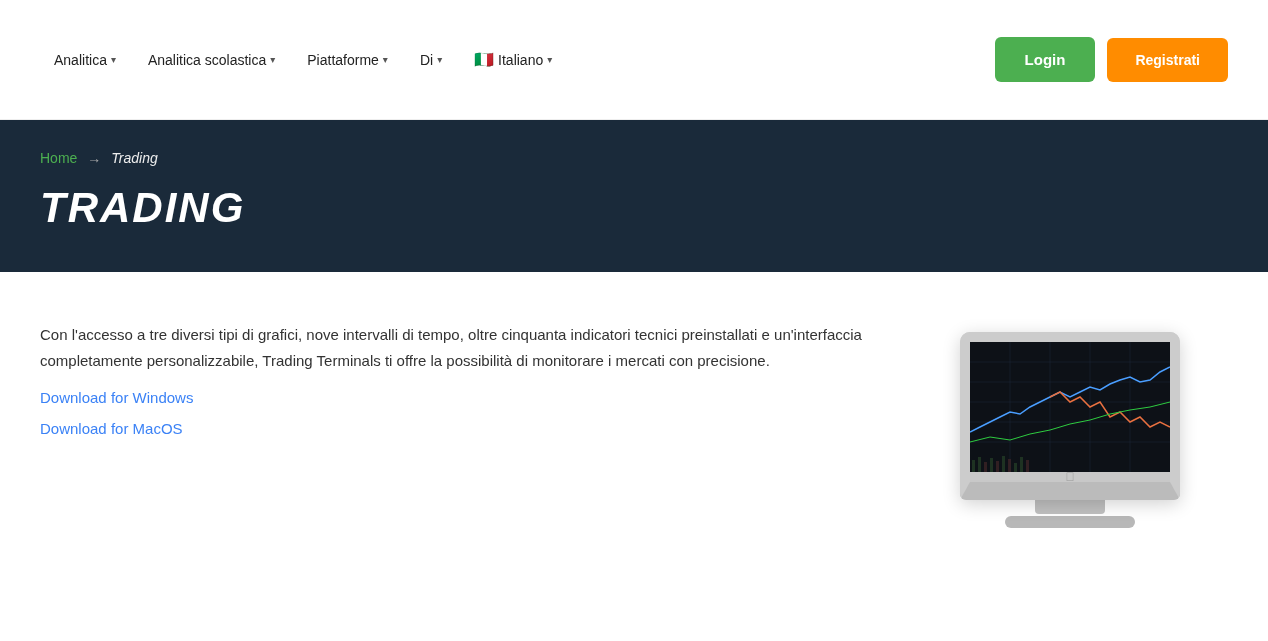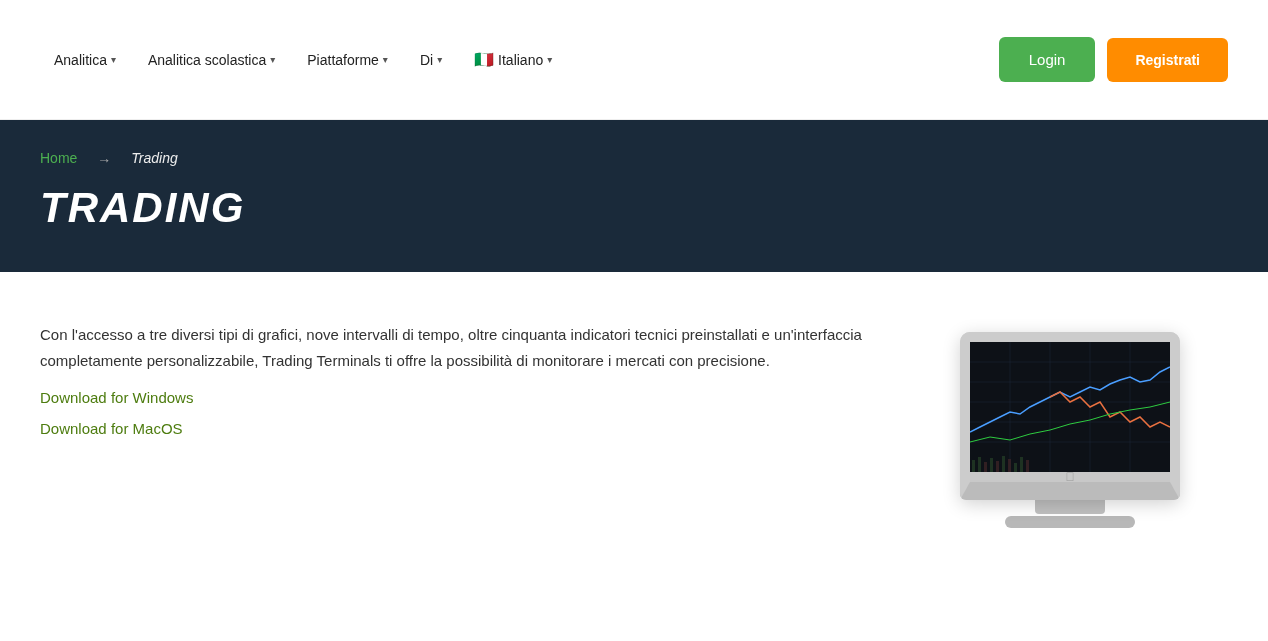--- a/index.html
+++ b/index.html
@@ -72,21 +72,21 @@
       gap: 12px;
       align-items: center;
     }
     .btn-login {
       background: #4CAF50;
       color: #fff;
       border: none;
       border-radius: 6px;
       padding: 14px 30px;
       font-size: 15px;
-      font-weight: normal;
+      font-weight: bold;
       cursor: pointer;
     }
     .btn-register {
       background: #ff8c00;
       color: #fff;
       border: none;
       border-radius: 6px;
       padding: 14px 28px;
       font-size: 14px;
       font-weight: bold;
@@ -95,21 +95,21 @@
 
     
     .hero-banner {
       background: #1a2a3a;
       padding: 30px 40px 40px;
       min-height: 130px;
     }
     .breadcrumb {
       display: flex;
       align-items: center;
-      gap: 20px;
+      gap: 10px;
       margin-bottom: 18px;
     }
     .breadcrumb-home {
       color: #4CAF50;
       font-size: 14px;
       cursor: pointer;
     }
     .breadcrumb-arrow {
       color: #aaa;
       font-size: 14px;
@@ -149,21 +149,21 @@
       font-weight: normal;
     }
     .description {
       font-size: 15px;
       line-height: 1.7;
       color: #333;
       margin-bottom: 16px;
     }
     .download-link {
       display: block;
-      color: #4d7c0f;
+      color: #3b82f6;
       font-size: 15px;
       margin-bottom: 14px;
       cursor: pointer;
       text-decoration: none;
     }
 
     
     .monitor-area {
       width: 260px;
       min-width: 220px;

